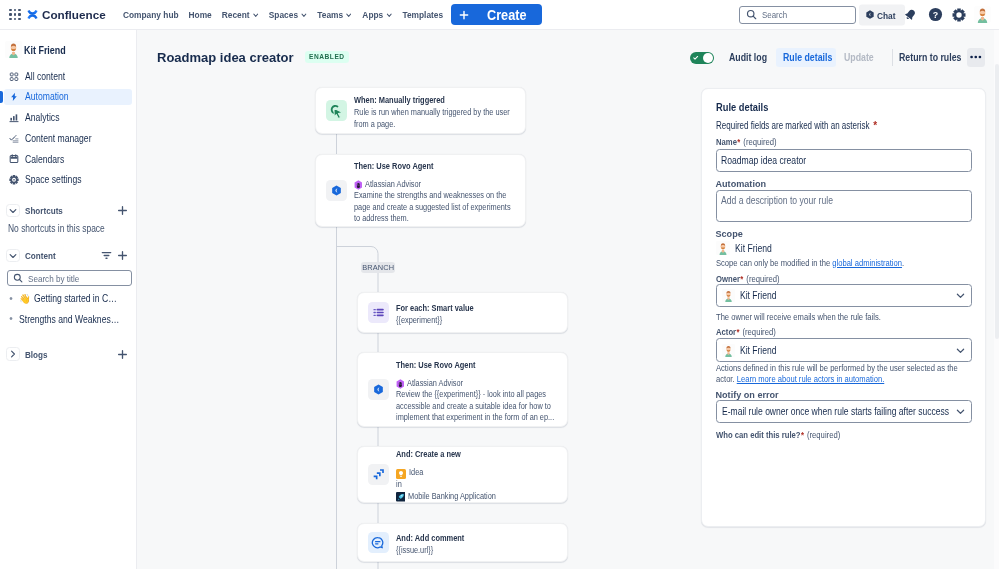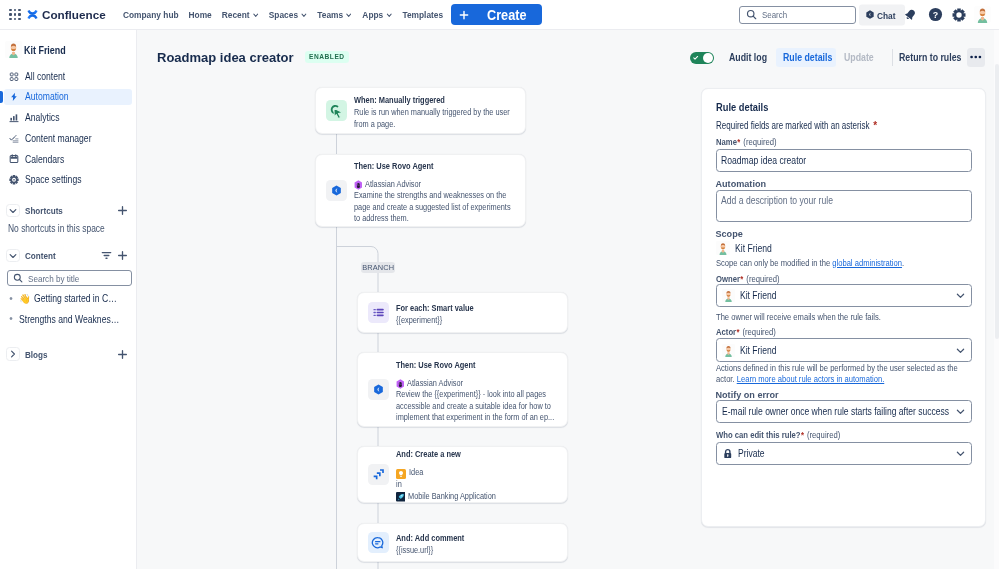--- a/index.html
+++ b/index.html
@@ -652,31 +652,19 @@
 
       <span class="fl" style="position:absolute;left:13.5px;top:301px;width:256px">Notify on error</span>
       <div class="dsel" style="position:absolute;left:13.5px;top:311.4px;width:256px">
         <span class="v">E-mail rule owner once when rule starts failing after success</span>
         <svg width="11" height="11" viewBox="0 0 12 12">
           <path d="M2.6 4.6L6 8l3.4-3.4" fill="none" stroke="#44546f" stroke-width="1.35" stroke-linecap="round" stroke-linejoin="round"></path>
         </svg>
       </div>
 
       <span class="fl" style="position:absolute;left:13.5px;top:341.5px;width:256px"><span class="wrap"><span>Who can edit this rule?</span><span class="ast">*</span> <span class="opt">(required)</span></span></span>
-      <div class="dsel" style="position:absolute;left:13.5px;top:353px;width:256px">
-        <svg width="11.5" height="11.5" viewBox="0 0 16 16">
-          <path d="M5 7.2V5.2a3 3 0 016 0v2" fill="none" stroke="#2c3e5d" stroke-width="1.9"></path>
-          <rect x="3.2" y="7" width="9.6" height="7" rx="1.3" fill="#2c3e5d"></rect>
-          <circle cx="8" cy="9.9" r="1.05" fill="#fff"></circle>
-          <rect x="7.35" y="9.9" width="1.3" height="2.5" rx=".55" fill="#fff"></rect>
-        </svg>
-        <span class="v">Private</span>
-        <svg width="11" height="11" viewBox="0 0 12 12">
-          <path d="M2.6 4.6L6 8l3.4-3.4" fill="none" stroke="#44546f" stroke-width="1.35" stroke-linecap="round" stroke-linejoin="round"></path>
-        </svg>
-      </div>
     </div>
 
     <div class="vscroll">
       <div class="thumb"></div>
     </div>
   </div>
 </div>
 
 </body></html>

